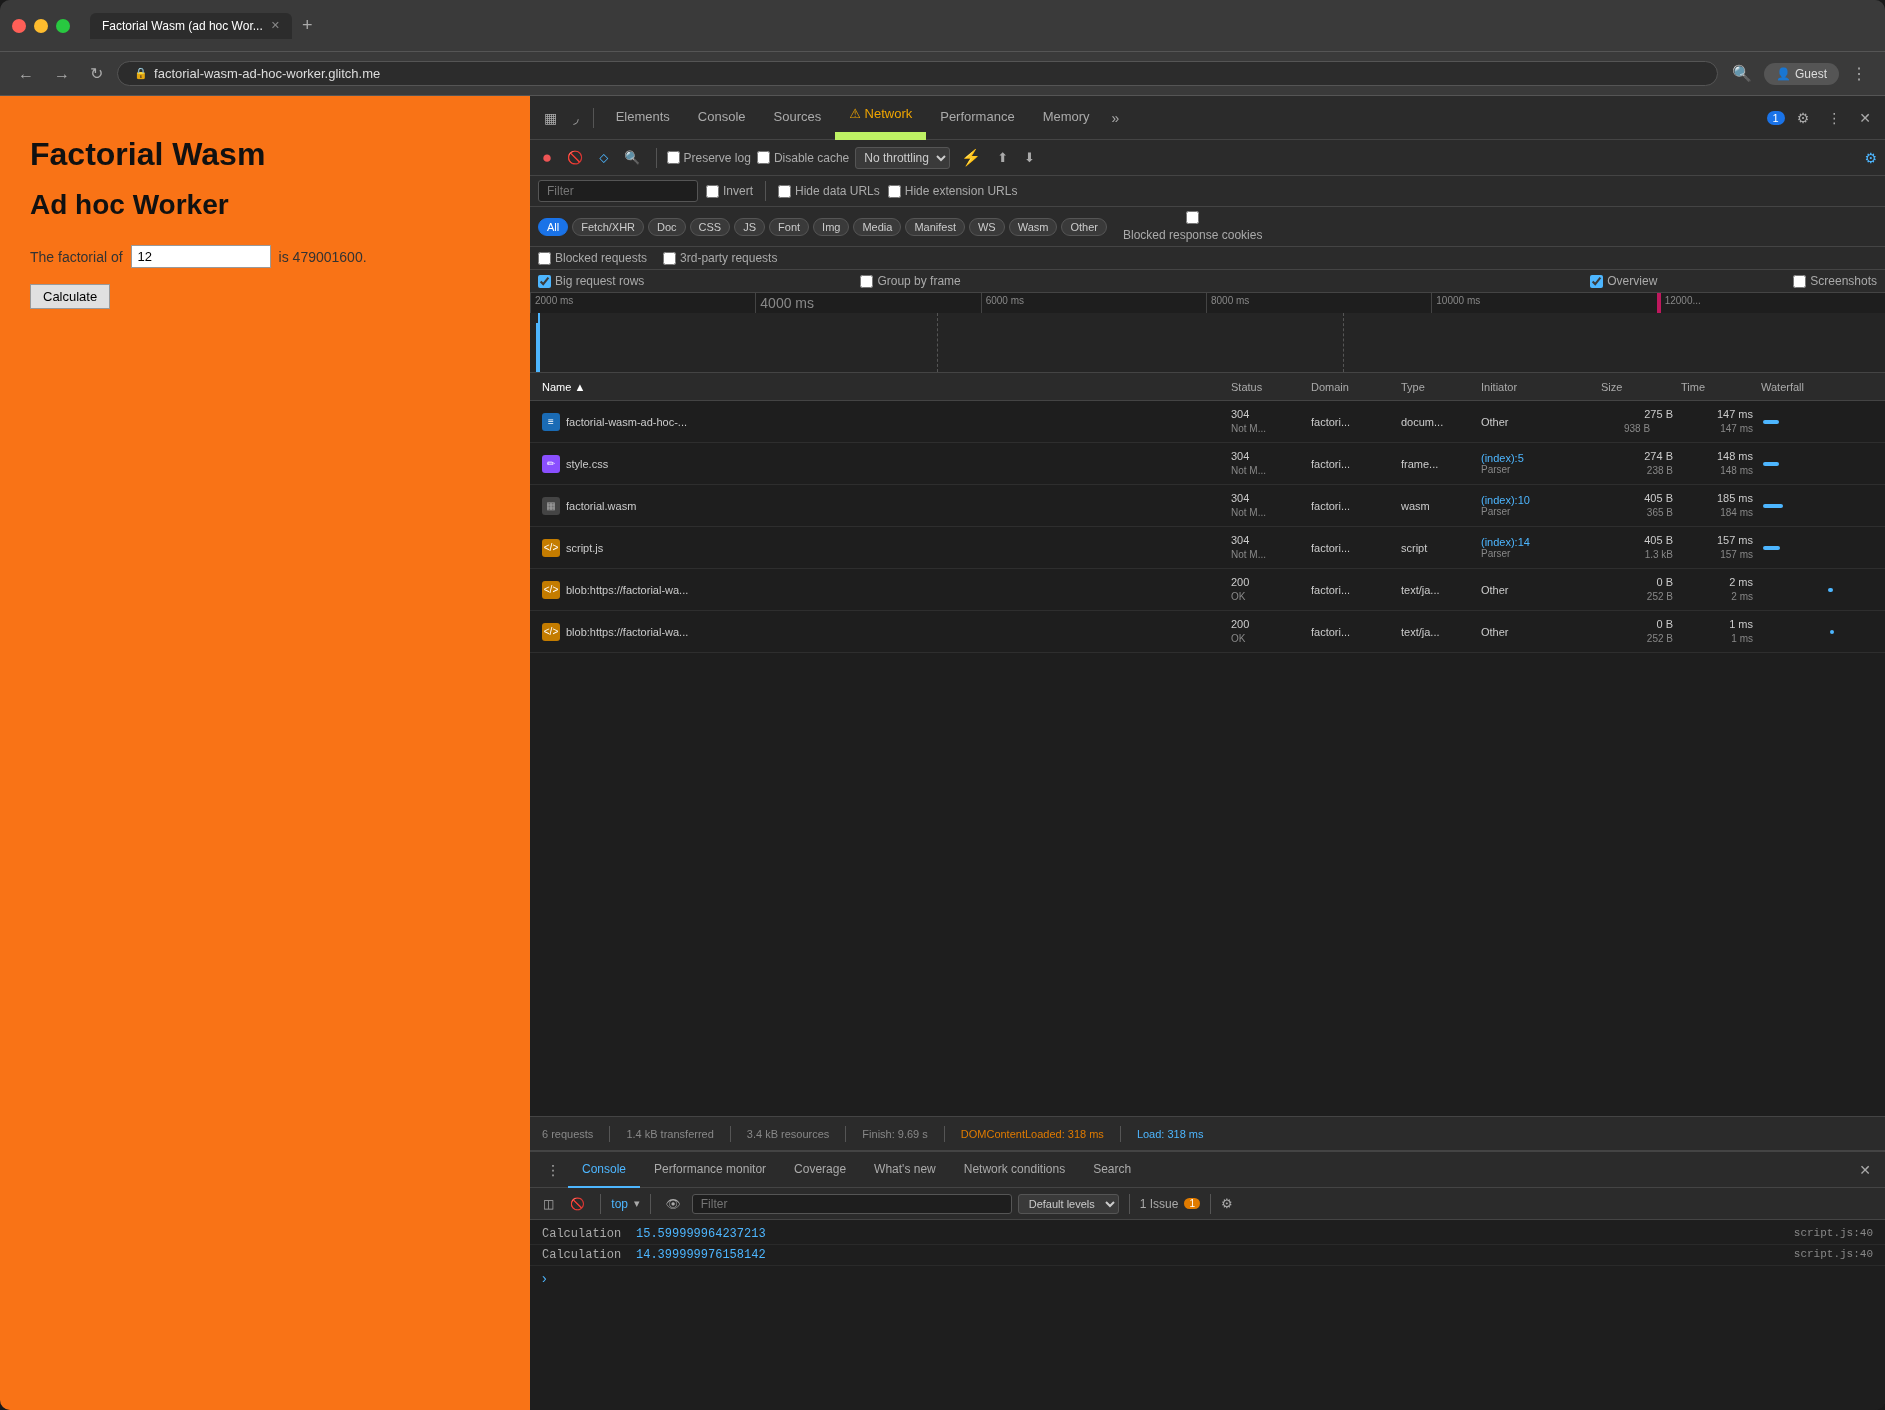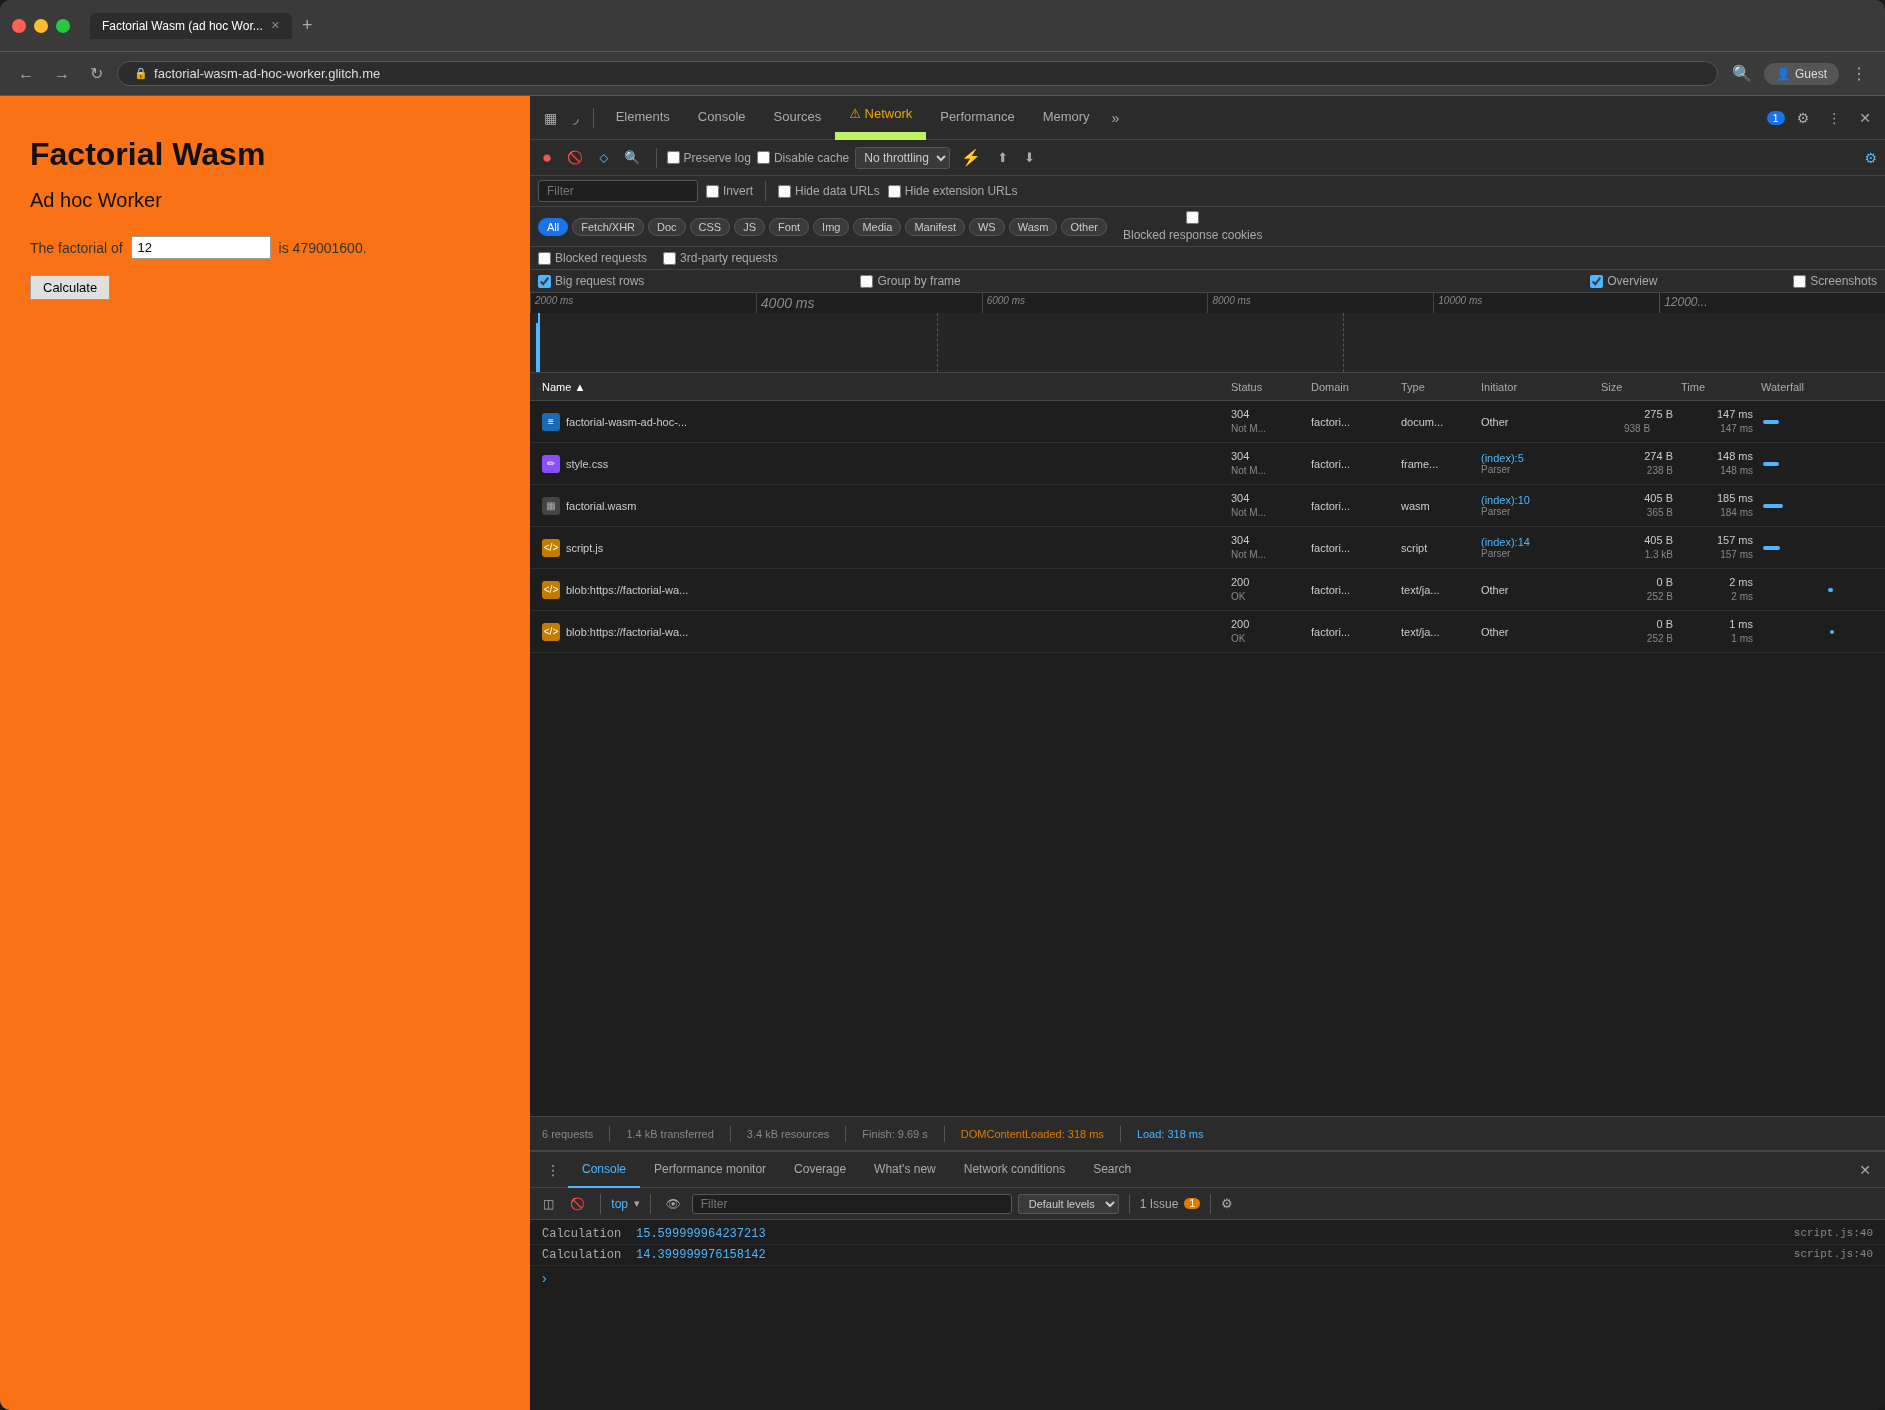--- a/index.html
+++ b/index.html
@@ -26,21 +26,21 @@
     .address-bar-lock { color: #888; font-size: 11px; }
     .nav-right { display: flex; gap: 6px; align-items: center; }
     .guest-btn { background: #555; color: #ddd; border: none; border-radius: 14px; padding: 4px 12px; font-size: 12px; display: flex; align-items: center; gap: 4px; cursor: pointer; }
 
     
     .main-content { display: flex; flex: 1; overflow: hidden; }
 
     
     .page-content { width: 530px; background: #f97316; padding: 40px 30px; flex-shrink: 0; }
     .page-title { font-size: 32px; font-weight: 700; color: #111; margin-bottom: 16px; }
-    .page-subtitle { font-size: 20px; font-weight: 400; color: #111; margin-bottom: 24px; }
+    .page-subtitle { font-size: 28px; font-weight: 700; color: #111; margin-bottom: 24px; }
     .page-description { font-size: 14px; color: #333; display: flex; align-items: center; gap: 8px; margin-bottom: 16px; }
     .page-input { border: 1px solid #999; padding: 3px 6px; font-size: 13px; background: #fff; width: 140px; }
     .page-button { background: #e0e0e0; border: 1px solid #999; padding: 4px 12px; font-size: 13px; cursor: pointer; }
 
     
     .devtools { flex: 1; background: #1e1e1e; display: flex; flex-direction: column; min-width: 0; }
     .devtools-toolbar { background: #2b2b2b; border-bottom: 1px solid #444; display: flex; align-items: center; padding: 0 8px; height: 44px; gap: 4px; }
     .dt-icon-btn { background: none; border: none; color: #aaa; font-size: 14px; cursor: pointer; padding: 4px 6px; border-radius: 3px; display: flex; align-items: center; }
     .dt-sep { width: 1px; height: 20px; background: #555; margin: 0 4px; }
     .dt-tabs { display: flex; gap: 0; align-items: center; }
@@ -65,21 +65,21 @@
     .ft-checkbox { display: flex; align-items: center; gap: 4px; color: #aaa; font-size: 12px; }
 
     
     .options-bar { background: #2b2b2b; border-bottom: 1px solid #444; padding: 4px 8px; display: flex; align-items: center; gap: 16px; flex-wrap: wrap; }
     .opt-checkbox { display: flex; align-items: center; gap: 4px; color: #aaa; font-size: 12px; cursor: pointer; }
     .opt-checkbox input[type=checkbox] { width: 13px; height: 13px; accent-color: #4db6ff; }
 
     
     .timeline { background: #1e1e1e; border-bottom: 1px solid #444; height: 80px; position: relative; overflow: hidden; }
     .timeline-ruler { display: flex; position: absolute; top: 0; left: 0; right: 0; height: 20px; }
-    .timeline-tick { flex: 1; border-left: 1px solid #444; color: #888; font-size: 10px; padding-left: 4px; padding-top: 2px; font-style: italic; }
+    .timeline-tick { flex: 1; border-left: 1px solid #444; color: #888; font-size: 10px; padding-left: 4px; padding-top: 2px; }
     .timeline-graph { position: absolute; top: 20px; left: 0; right: 0; bottom: 0; background: #252525; }
     .timeline-cursor { position: absolute; top: 0; left: 8px; width: 2px; height: 100%; background: #4db6ff; }
 
     
     .network-table { flex: 1; overflow-y: auto; overflow-x: hidden; background: #1e1e1e; }
     .nt-header { display: grid; grid-template-columns: 1fr 80px 90px 80px 120px 80px 80px 120px; background: #2b2b2b; border-bottom: 1px solid #444; height: 28px; align-items: center; padding: 0 8px; font-size: 11px; color: #aaa; position: sticky; top: 0; z-index: 1; }
     .nt-header-col { padding: 0 4px; cursor: pointer; user-select: none; }
     .nt-header-col.sorted { color: #fff; }
     .nt-row { display: grid; grid-template-columns: 1fr 80px 90px 80px 120px 80px 80px 120px; border-bottom: 1px solid #2e2e2e; height: 42px; align-items: center; padding: 0 8px; font-size: 11px; color: #ccc; cursor: pointer; }
     .nt-cell { padding: 0 4px; overflow: hidden; text-overflow: ellipsis; white-space: nowrap; }
@@ -314,21 +314,21 @@
             </label>
           </div>
 
           <div class="timeline">
             <div class="timeline-ruler">
               <div class="timeline-tick" style="color:#888; font-size:10px; border-left:1px solid #444; padding:2px 4px; flex:1;">2000 ms</div>
               <div class="timeline-tick" style="color:#888; font-size:14px; border-left:1px solid #444; padding:2px 4px; flex:1;">4000 ms</div>
               <div class="timeline-tick" style="color:#888; font-size:10px; border-left:1px solid #444; padding:2px 4px; flex:1;">6000 ms</div>
               <div class="timeline-tick" style="color:#888; font-size:10px; border-left:1px solid #444; padding:2px 4px; flex:1;">8000 ms</div>
               <div class="timeline-tick" style="color:#888; font-size:10px; border-left:1px solid #444; padding:2px 4px; flex:1;">10000 ms</div>
-              <div class="timeline-tick" style="color:#888; font-size:12px; border-left:1px solid #be185d; padding:2px 4px; flex:1;">12000...</div>
+              <div class="timeline-tick" style="color:#888; font-size:10px; border-left:4px solid #be185d; padding:2px 4px; flex:1;">12000...</div>
             </div>
             <div class="timeline-graph">
               <div class="timeline-cursor" style="left:8px; background:#4db6ff; width:2px; position:absolute; top:0; bottom:0;"></div>
               <div style="position:absolute; top:10px; left:6px; width:2px; height:50px; background:#4db6ff;"></div>
 
               <div style="position:absolute; top:0; left:30%; width:1px; height:100%; border-left: 1px dashed #555;"></div>
               <div style="position:absolute; top:0; left:60%; width:1px; height:100%; border-left: 1px dashed #555;"></div>
             </div>
           </div>
 

